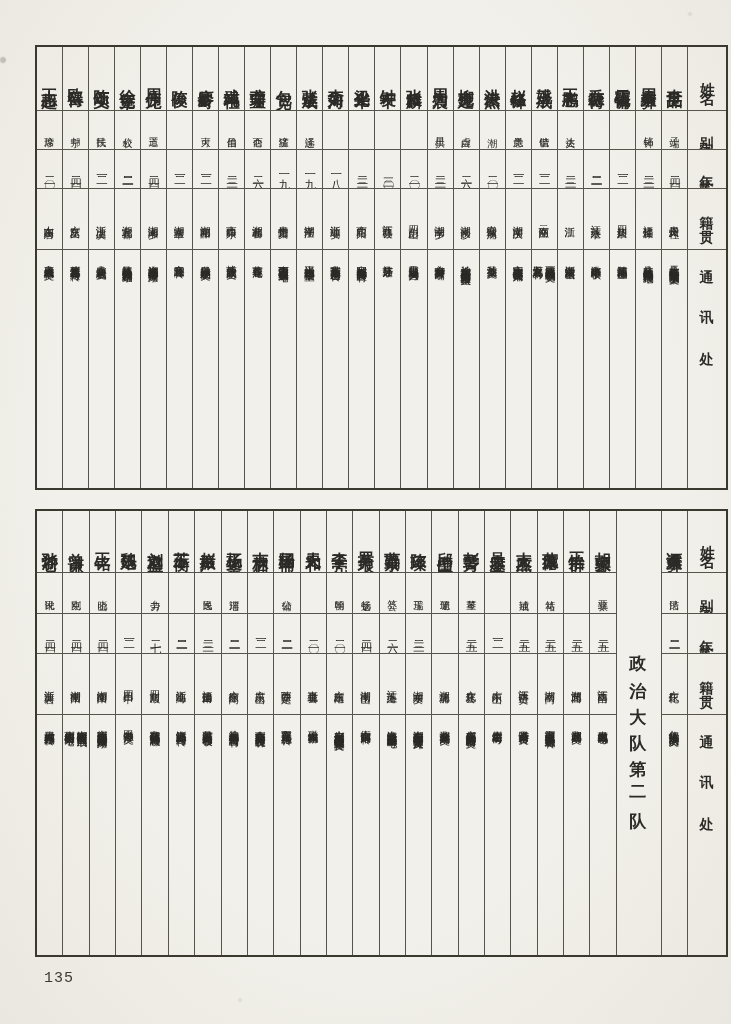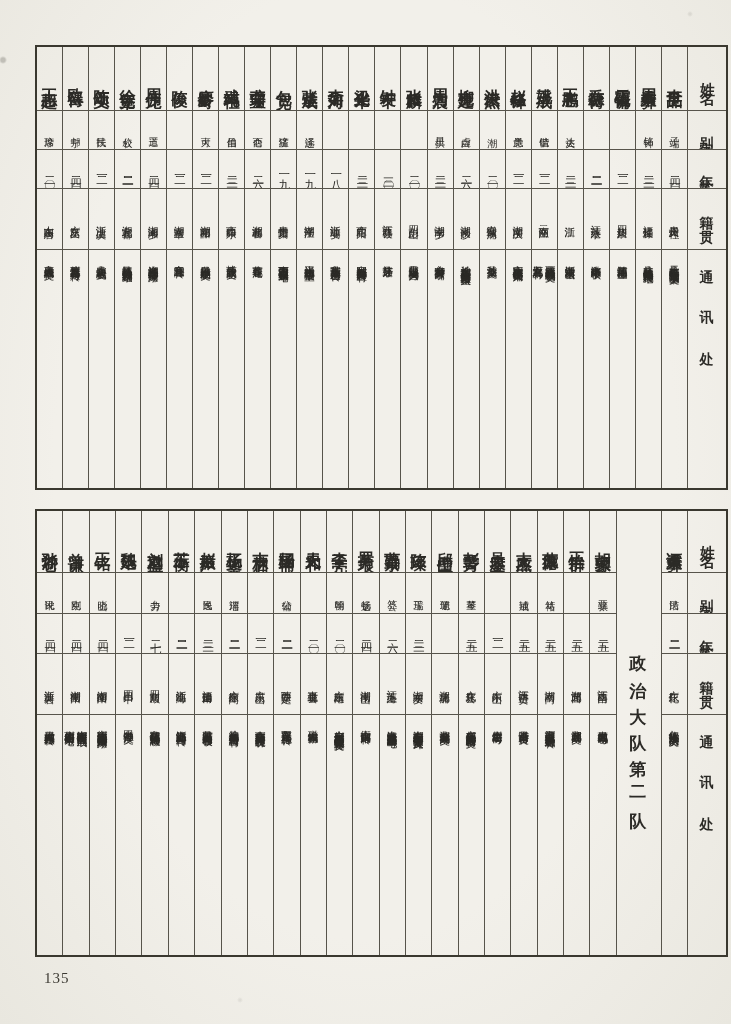--- a/index.html
+++ b/index.html
@@ -43,21 +43,21 @@
   .addr-t{font-size:10.5px;line-height:12.5px;letter-spacing:.5px;white-space:pre-line;}
   .hdr-t{font-weight:bold;font-size:14px;}
   .h0{font-size:15px;letter-spacing:9px;}
   .h1{letter-spacing:5px;}
   .h2{letter-spacing:5px;}
   .h3{letter-spacing:14px;}
   .h4{letter-spacing:42px;}
   .label-t{font-size:17px;font-weight:bold;letter-spacing:26px;}
   .pageno{
     position:absolute;left:44px;top:970px;
-    font-family:Liberation Serif, serif;
+    font-family:Liberation Mono, monospace;
     font-size:15px;letter-spacing:1px;color:#3c3a33;
   }
 </style>
 </head>
 <body>
 
 <div class="page">
   <div class="vtable t1">
       <div class="col header-col">
         <div class="cell c-name">

